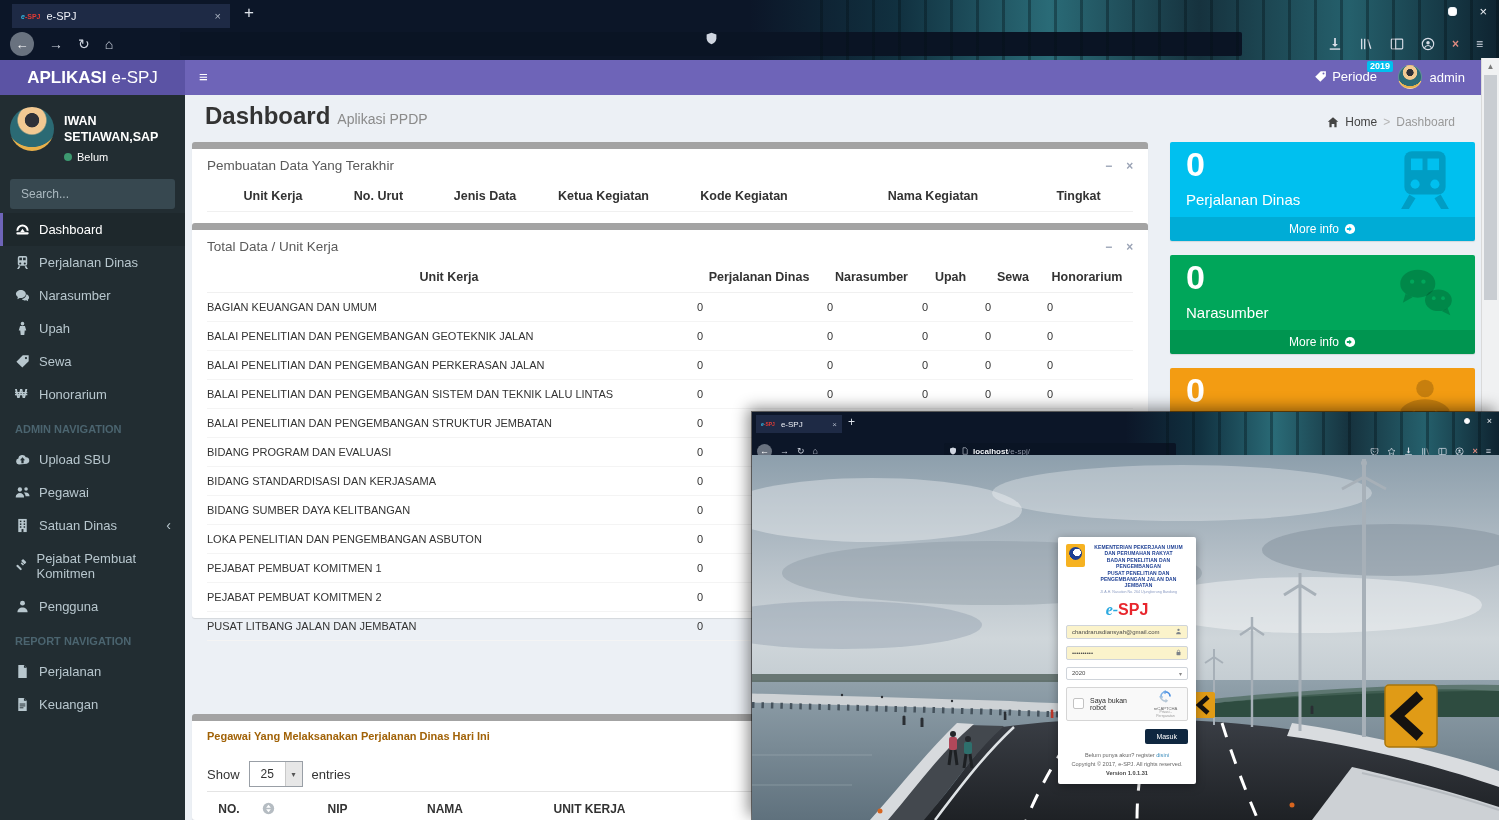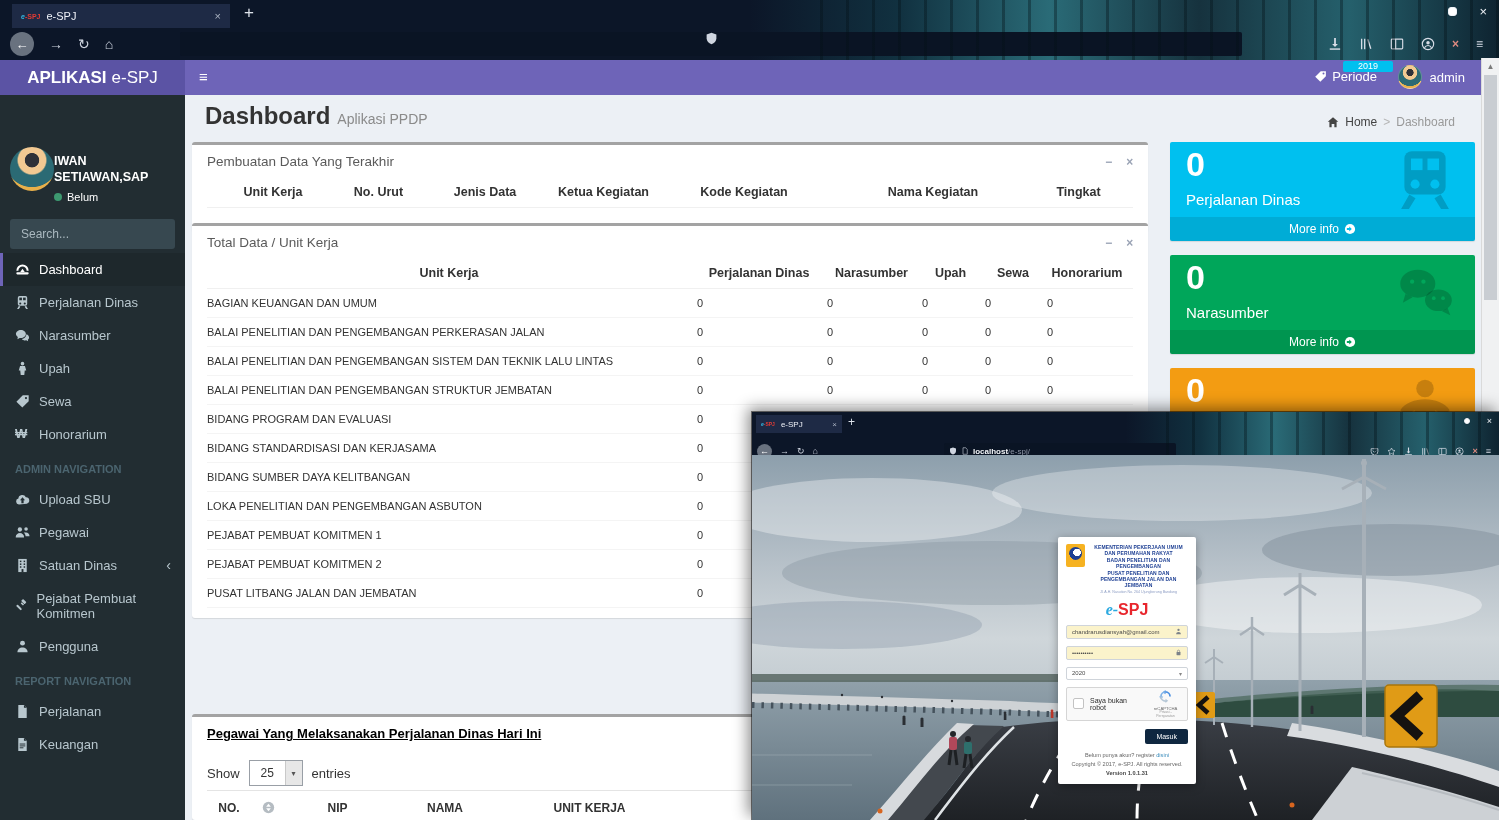--- a/index.html
+++ b/index.html
@@ -53,31 +53,31 @@
 
   
   .appbar{position:absolute;left:0;top:60px;width:1481px;height:35px;}
   .brand{position:absolute;left:0;top:0;width:185px;height:35px;background:var(--brand,#5b53a4);
          color:#fff;display:flex;align-items:center;justify-content:center;gap:5px;font-size:17px;}
   .topnav{position:absolute;left:185px;right:0;top:0;height:35px;background:var(--navbar,#6e64b8);color:#fff;}
   .hamb{position:absolute;left:14px;top:8px;font-size:15px;}
   .periode{position:absolute;right:104px;top:9px;display:flex;align-items:center;gap:5px;font-size:13px;}
   .periode .icw{width:13px;height:13px;color:#fff;}
   .badge{position:absolute;top:-8px;right:-16px;background:var(--cyan,#00c0ef);color:#fff;
-         font-size:9px;font-weight:normal;padding:1px 15px;border-radius:2px;line-height:1;}
+         font-size:9px;font-weight:bold;padding:1px 3px;border-radius:2px;line-height:1;}
   .userbox{position:absolute;right:16px;top:5px;display:flex;align-items:center;gap:8px;font-size:13px;}
   .avatar{border-radius:50%;background:
       radial-gradient(circle at 50% 30%,#2f3138 0 18%,#f2c992 20% 36%,#2b6a74 40% 70%,#e8b04a 72%);
       border:1px solid rgba(255,255,255,.25);}
   .avatar.sm{width:24px;height:24px;}
   .avatar.lg{width:44px;height:44px;flex:0 0 44px;border:none;}
 
   
   .sidebar{position:absolute;left:0;top:95px;width:185px;height:725px;background:var(--sidebar,#222d32);color:#b8c7ce;}
-  .upanel{display:flex;padding:12px 10px 10px;margin-top:40px;}
+  .upanel{display:flex;gap:10px;padding:12px 10px 10px;}
   .upanel .nm{margin:6px 0 0;font-size:12.5px;font-weight:bold;color:#fff;line-height:1.3;}
   .status{display:flex;align-items:center;gap:5px;margin-top:5px;font-size:11px;color:#fff;}
   .dot{width:8px;height:8px;border-radius:50%;background:#3d9970;}
   .sbsearch{margin:6px 10px 4px;display:flex;height:30px;background:#374850;border-radius:3px;overflow:hidden;}
   .sbsearch input{flex:1;background:transparent;border:0;outline:none;color:#ccc;font-size:12px;padding:0 11px;font-family:inherit;}
   .sbsearch input::placeholder{color:#aab8bf;}
   .seclabel{padding:12px 15px 8px;font-size:11px;font-weight:bold;color:#4b646f;}
   .item{display:flex;align-items:center;gap:9px;padding:9px 14px 9px 12px;font-size:13px;color:#b8c7ce;
         border-left:3px solid transparent;}
   .item .icon{width:15px;height:15px;display:inline-flex;--cut:#222d32;}
@@ -88,24 +88,24 @@
 
   
   .content{position:absolute;left:185px;top:95px;width:1296px;height:725px;background:#ecf0f5;}
   .ch h1{position:absolute;left:20px;top:7px;margin:0;font-size:24px;font-weight:600;color:#333;}
   .ch h1 small{font-size:14px;font-weight:normal;color:#8a8a8a;margin-left:7px;}
   .bc{position:absolute;right:26px;top:20px;display:flex;align-items:center;gap:6px;font-size:12px;color:#444;}
   .bc .icw{width:12px;height:12px;color:#444;}
   .bc .sep{color:#b5b5b5;}
   .bc .cur{color:#999;}
 
-  .box{position:absolute;background:#fff;border-top:3px solid #a3a3a3;border-radius:3px;
+  .box{position:absolute;background:#fff;border-top:7px solid #a3a3a3;border-radius:3px;
        box-shadow:0 1px 1px rgba(0,0,0,.1);}
   .bhead{display:flex;align-items:center;padding:9px 15px 8px;font-size:13.5px;color:#5a5a5a;}
-  .bhead.bold{font-weight:bold;color:#000000;font-size:13px;text-decoration:underline;}
+  .bhead.bold{font-weight:bold;color:#a16207;font-size:11px;}
   .tools{margin-left:auto;display:flex;gap:14px;color:#9aa3b5;font-size:12px;font-weight:bold;}
   .bbody{padding:0 15px 8px;}
   table.tbl{width:100%;border-collapse:collapse;table-layout:fixed;}
   .tbl th{text-align:center;font-size:12.5px;color:#333;padding:8px 6px 8px 0;border-bottom:1px solid #f0f0f0;
           white-space:nowrap;overflow:hidden;}
   .tbl td{font-size:11px;color:#333;padding:8px 6px 8px 0;border-bottom:1px solid #f4f4f4;
           white-space:nowrap;overflow:hidden;}
   .emptyrow td{height:20px;border-bottom:none;}
 
   #box-latest{left:7px;top:47px;width:956px;height:90px;}
@@ -526,20 +526,28 @@
                   <th style="width: 130px;"><span>Perjalanan Dinas</span></th>
                   <th style="width: 95px;"><span>Narasumber</span></th>
                   <th style="width: 63px;"><span>Upah</span></th>
                   <th style="width: 62px;"><span>Sewa</span></th>
                   <th><span>Honorarium</span></th>
                 </tr>
               </thead>
             <tbody id="total-body">
                 <tr>
                   <td>BAGIAN KEUANGAN DAN UMUM</td>
+                  <td>0</td>
+                  <td>0</td>
+                  <td>0</td>
+                  <td>0</td>
+                  <td>0</td>
+                </tr>
+                <tr>
+                  <td>BALAI PENELITIAN DAN PENGEMBANGAN GEOTEKNIK JALAN</td>
                   <td>0</td>
                   <td>0</td>
                   <td>0</td>
                   <td>0</td>
                   <td>0</td>
                 </tr>
                 <tr>
                   <td>BALAI PENELITIAN DAN PENGEMBANGAN PERKERASAN JALAN</td>
                   <td>0</td>
                   <td>0</td>

